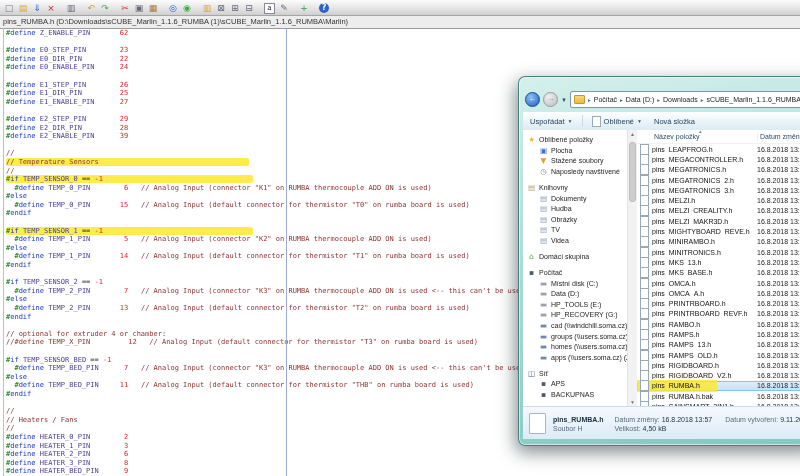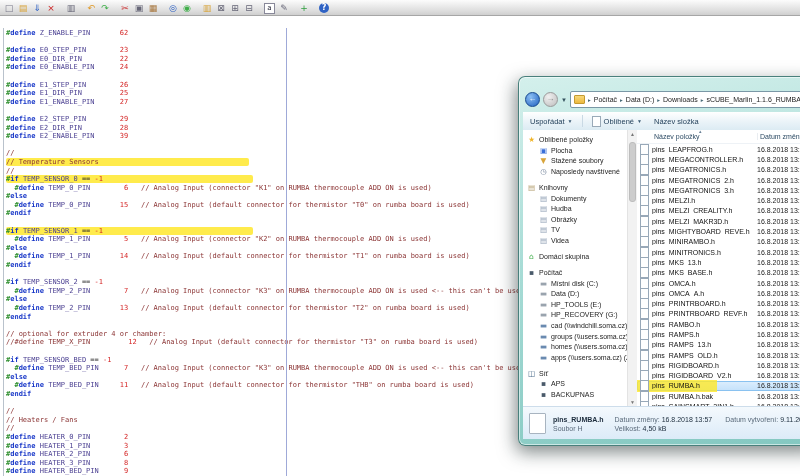--- a/index.html
+++ b/index.html
@@ -14,21 +14,21 @@
       font-family:"DejaVu Sans",sans-serif;cursor:default;}
   .ed-sep{width:6px;height:12px;display:inline-block;}
   .ico-box{border:1px solid #889;background:#fff;width:9px;height:9px;line-height:9px;font-size:7px;margin:0 2px;}
   .ico-help{background:#2f62c4;color:#fff;border-radius:50%;width:10px;height:10px;line-height:10px;font-size:8px;font-weight:bold;margin:0 2px;}
   .ed-tabbar{height:12px;background:#ededed;border-bottom:1px solid #9a9a9a;font-size:7.5px;line-height:12px;
       color:#333;padding-left:3px;white-space:nowrap;overflow:hidden;}
   #code{position:absolute;top:29px;left:6px;right:0;bottom:0;font-family:"DejaVu Sans Mono",monospace;
       font-size:7px;line-height:8.6px;white-space:pre;color:#222;overflow:hidden;}
   .cl{height:8.6px;white-space:pre;}
   .tk-h{color:#2f8f2f;font-weight:bold}
-  .tk-k{color:#1837c8;font-weight:bold}
+  .tk-k{color:#1837c8;font-weight:normal}
   .tk-id{color:#4a3f91}
   .tk-n{color:#d42424}
   .tk-cm{color:#8b3434}
   .tk-p{color:#222}
   .hlwrap{background:rgba(255,232,45,.85);padding-right:150px;border-radius:2px;}
   .gutter-line{position:absolute;left:3px;top:28px;bottom:0;width:1px;background:#b9c2cc;}
   .margin-line{position:absolute;left:286px;top:28px;bottom:0;width:1px;background:#9fa9d8;}
 
   
   #explorer{position:absolute;left:518px;top:76px;width:300px;height:370px;box-sizing:border-box;
@@ -109,20 +109,23 @@
       <span class="ed-ico" style="color: rgb(102, 102, 119);">⊞</span>
       <span class="ed-ico" style="color: rgb(102, 102, 119);">⊟</span>
       <span class="ed-sep"></span>
       <span class="ed-ico ico-box" style="color: rgb(34, 34, 51);">a</span>
       <span class="ed-ico" style="color: rgb(102, 102, 119);">✎</span>
       <span class="ed-sep"></span>
       <span class="ed-ico" style="color: rgb(47, 158, 63);">+</span>
       <span class="ed-sep"></span>
       <span class="ed-ico ico-help" style="background: rgb(47, 98, 196);">?</span>
     </div>
+  <div class="ed-tabbar">
+    <span>pins_RUMBA.h (D:\Downloads\sCUBE_Marlin_1.1.6_RUMBA (1)\sCUBE_Marlin_1.1.6_RUMBA\Marlin)</span>
+  </div>
   <div id="code"><div class="cl"><span class="tk-h">#</span><span class="tk-k">define</span><span class="tk-p"> </span><span class="tk-id">Z_ENABLE_PIN</span><span class="tk-p">       </span><span class="tk-n">62</span></div><div class="cl">&nbsp;</div><div class="cl"><span class="tk-h">#</span><span class="tk-k">define</span><span class="tk-p"> </span><span class="tk-id">E0_STEP_PIN</span><span class="tk-p">        </span><span class="tk-n">23</span></div><div class="cl"><span class="tk-h">#</span><span class="tk-k">define</span><span class="tk-p"> </span><span class="tk-id">E0_DIR_PIN</span><span class="tk-p">         </span><span class="tk-n">22</span></div><div class="cl"><span class="tk-h">#</span><span class="tk-k">define</span><span class="tk-p"> </span><span class="tk-id">E0_ENABLE_PIN</span><span class="tk-p">      </span><span class="tk-n">24</span></div><div class="cl">&nbsp;</div><div class="cl"><span class="tk-h">#</span><span class="tk-k">define</span><span class="tk-p"> </span><span class="tk-id">E1_STEP_PIN</span><span class="tk-p">        </span><span class="tk-n">26</span></div><div class="cl"><span class="tk-h">#</span><span class="tk-k">define</span><span class="tk-p"> </span><span class="tk-id">E1_DIR_PIN</span><span class="tk-p">         </span><span class="tk-n">25</span></div><div class="cl"><span class="tk-h">#</span><span class="tk-k">define</span><span class="tk-p"> </span><span class="tk-id">E1_ENABLE_PIN</span><span class="tk-p">      </span><span class="tk-n">27</span></div><div class="cl">&nbsp;</div><div class="cl"><span class="tk-h">#</span><span class="tk-k">define</span><span class="tk-p"> </span><span class="tk-id">E2_STEP_PIN</span><span class="tk-p">        </span><span class="tk-n">29</span></div><div class="cl"><span class="tk-h">#</span><span class="tk-k">define</span><span class="tk-p"> </span><span class="tk-id">E2_DIR_PIN</span><span class="tk-p">         </span><span class="tk-n">28</span></div><div class="cl"><span class="tk-h">#</span><span class="tk-k">define</span><span class="tk-p"> </span><span class="tk-id">E2_ENABLE_PIN</span><span class="tk-p">      </span><span class="tk-n">39</span></div><div class="cl">&nbsp;</div><div class="cl"><span class="tk-cm">//</span></div><div class="cl"><span class="hlwrap"><span class="tk-cm">// Temperature Sensors</span></span></div><div class="cl"><span class="tk-cm">//</span></div><div class="cl"><span class="hlwrap"><span class="tk-h">#</span><span class="tk-k">if</span><span class="tk-p"> </span><span class="tk-id">TEMP_SENSOR_0</span><span class="tk-p"> == </span><span class="tk-n">-1</span></span></div><div class="cl"><span class="tk-p">  </span><span class="tk-h">#</span><span class="tk-k">define</span><span class="tk-p"> </span><span class="tk-id">TEMP_0_PIN</span><span class="tk-p">        </span><span class="tk-n">6</span><span class="tk-p">   </span><span class="tk-cm">// Analog Input (connector "K1" on RUMBA thermocouple ADD ON is used)</span></div><div class="cl"><span class="tk-h">#</span><span class="tk-k">else</span></div><div class="cl"><span class="tk-p">  </span><span class="tk-h">#</span><span class="tk-k">define</span><span class="tk-p"> </span><span class="tk-id">TEMP_0_PIN</span><span class="tk-p">       </span><span class="tk-n">15</span><span class="tk-p">   </span><span class="tk-cm">// Analog Input (default connector for thermistor "T0" on rumba board is used)</span></div><div class="cl"><span class="tk-h">#</span><span class="tk-k">endif</span></div><div class="cl">&nbsp;</div><div class="cl"><span class="hlwrap"><span class="tk-h">#</span><span class="tk-k">if</span><span class="tk-p"> </span><span class="tk-id">TEMP_SENSOR_1</span><span class="tk-p"> == </span><span class="tk-n">-1</span></span></div><div class="cl"><span class="tk-p">  </span><span class="tk-h">#</span><span class="tk-k">define</span><span class="tk-p"> </span><span class="tk-id">TEMP_1_PIN</span><span class="tk-p">        </span><span class="tk-n">5</span><span class="tk-p">   </span><span class="tk-cm">// Analog Input (connector "K2" on RUMBA thermocouple ADD ON is used)</span></div><div class="cl"><span class="tk-h">#</span><span class="tk-k">else</span></div><div class="cl"><span class="tk-p">  </span><span class="tk-h">#</span><span class="tk-k">define</span><span class="tk-p"> </span><span class="tk-id">TEMP_1_PIN</span><span class="tk-p">       </span><span class="tk-n">14</span><span class="tk-p">   </span><span class="tk-cm">// Analog Input (default connector for thermistor "T1" on rumba board is used)</span></div><div class="cl"><span class="tk-h">#</span><span class="tk-k">endif</span></div><div class="cl">&nbsp;</div><div class="cl"><span class="tk-h">#</span><span class="tk-k">if</span><span class="tk-p"> </span><span class="tk-id">TEMP_SENSOR_2</span><span class="tk-p"> == </span><span class="tk-n">-1</span></div><div class="cl"><span class="tk-p">  </span><span class="tk-h">#</span><span class="tk-k">define</span><span class="tk-p"> </span><span class="tk-id">TEMP_2_PIN</span><span class="tk-p">        </span><span class="tk-n">7</span><span class="tk-p">   </span><span class="tk-cm">// Analog Input (connector "K3" on RUMBA thermocouple ADD ON is used &lt;-- this can't be used when TEMP_SENSOR_BED is defined as thermocouple)</span></div><div class="cl"><span class="tk-h">#</span><span class="tk-k">else</span></div><div class="cl"><span class="tk-p">  </span><span class="tk-h">#</span><span class="tk-k">define</span><span class="tk-p"> </span><span class="tk-id">TEMP_2_PIN</span><span class="tk-p">       </span><span class="tk-n">13</span><span class="tk-p">   </span><span class="tk-cm">// Analog Input (default connector for thermistor "T2" on rumba board is used)</span></div><div class="cl"><span class="tk-h">#</span><span class="tk-k">endif</span></div><div class="cl">&nbsp;</div><div class="cl"><span class="tk-cm">// optional for extruder 4 or chamber:</span></div><div class="cl"><span class="tk-cm">//#define TEMP_X_PIN         </span><span class="tk-n">12</span><span class="tk-cm">   // Analog Input (default connector for thermistor "T3" on rumba board is used)</span></div><div class="cl">&nbsp;</div><div class="cl"><span class="tk-h">#</span><span class="tk-k">if</span><span class="tk-p"> </span><span class="tk-id">TEMP_SENSOR_BED</span><span class="tk-p"> == </span><span class="tk-n">-1</span></div><div class="cl"><span class="tk-p">  </span><span class="tk-h">#</span><span class="tk-k">define</span><span class="tk-p"> </span><span class="tk-id">TEMP_BED_PIN</span><span class="tk-p">      </span><span class="tk-n">7</span><span class="tk-p">   </span><span class="tk-cm">// Analog Input (connector "K3" on RUMBA thermocouple ADD ON is used &lt;-- this can't be used when TEMP_SENSOR_2 is defined as thermocouple)</span></div><div class="cl"><span class="tk-h">#</span><span class="tk-k">else</span></div><div class="cl"><span class="tk-p">  </span><span class="tk-h">#</span><span class="tk-k">define</span><span class="tk-p"> </span><span class="tk-id">TEMP_BED_PIN</span><span class="tk-p">     </span><span class="tk-n">11</span><span class="tk-p">   </span><span class="tk-cm">// Analog Input (default connector for thermistor "THB" on rumba board is used)</span></div><div class="cl"><span class="tk-h">#</span><span class="tk-k">endif</span></div><div class="cl">&nbsp;</div><div class="cl"><span class="tk-cm">//</span></div><div class="cl"><span class="tk-cm">// Heaters / Fans</span></div><div class="cl"><span class="tk-cm">//</span></div><div class="cl"><span class="tk-h">#</span><span class="tk-k">define</span><span class="tk-p"> </span><span class="tk-id">HEATER_0_PIN</span><span class="tk-p">        </span><span class="tk-n">2</span></div><div class="cl"><span class="tk-h">#</span><span class="tk-k">define</span><span class="tk-p"> </span><span class="tk-id">HEATER_1_PIN</span><span class="tk-p">        </span><span class="tk-n">3</span></div><div class="cl"><span class="tk-h">#</span><span class="tk-k">define</span><span class="tk-p"> </span><span class="tk-id">HEATER_2_PIN</span><span class="tk-p">        </span><span class="tk-n">6</span></div><div class="cl"><span class="tk-h">#</span><span class="tk-k">define</span><span class="tk-p"> </span><span class="tk-id">HEATER_3_PIN</span><span class="tk-p">        </span><span class="tk-n">8</span></div><div class="cl"><span class="tk-h">#</span><span class="tk-k">define</span><span class="tk-p"> </span><span class="tk-id">HEATER_BED_PIN</span><span class="tk-p">      </span><span class="tk-n">9</span></div></div>
   <div class="gutter-line"></div>
   <div class="margin-line"></div>
 </div>
 
 <div id="explorer">
   <div class="titlebar"></div>
   <div class="navbar">
     <div class="navbtn navback">←</div>
     <div class="navbtn navfwd">→</div>
@@ -144,21 +147,21 @@
       <span>Uspořádat</span>
       <span class="cmd-caret">▼</span>
     </span>
     <span class="cmd-sep"></span>
     <span class="cmditem">
       <span class="cmd-page"></span>
       <span>Oblíbené</span>
       <span class="cmd-caret">▼</span>
     </span>
     <span class="cmditem" style="margin-left:8px;">
-      <span>Název složka</span>
+      <span>Nová složka</span>
     </span>
   </div>
   <div class="mainarea">
     <div class="sidebar" id="exp-sidebar">
         <div class="sgroup">
           <div class="shead">
             <span class="sico" style="color: rgb(240, 180, 41);">★</span>
             <span>Oblíbené položky</span>
           </div>
           <div class="sitem">

